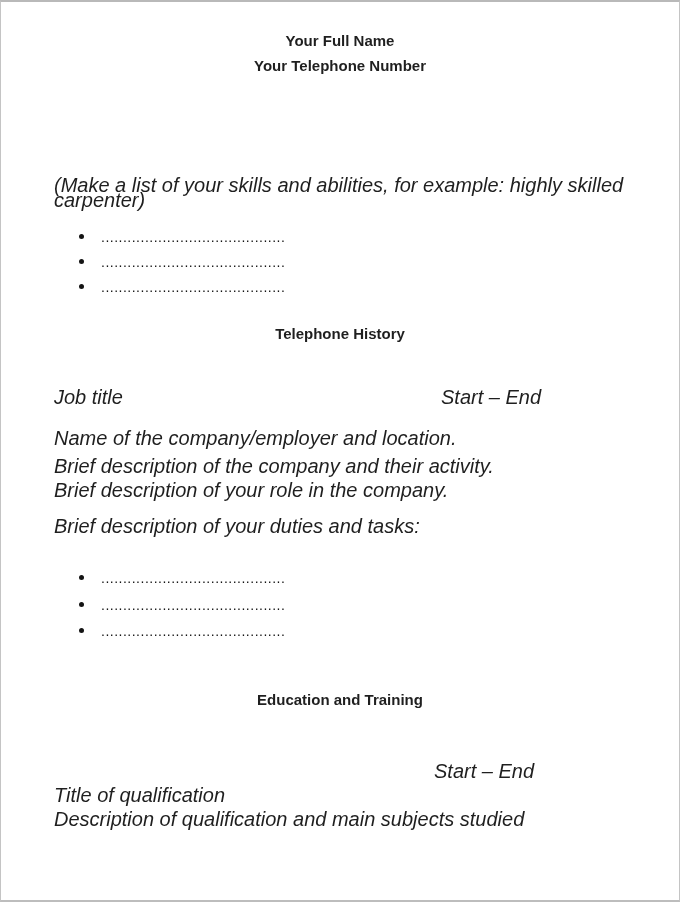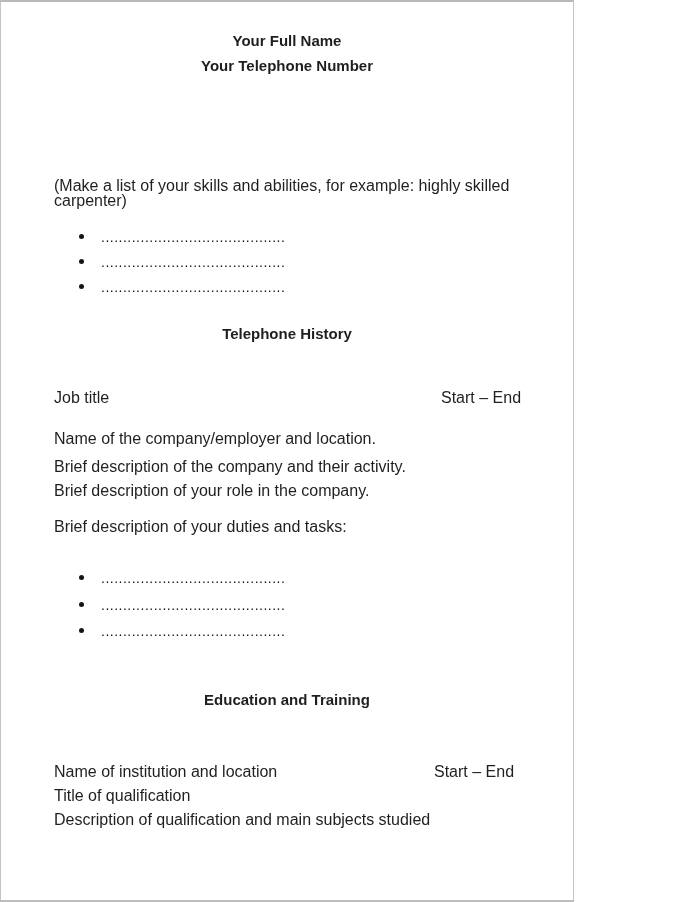--- a/index.html
+++ b/index.html
@@ -5,30 +5,30 @@
   * { margin: 0; padding: 0; box-sizing: border-box; }
   html, body {
     width: 680px; height: 902px;
     background: #ffffff;
     font-family: "Liberation Sans", "DejaVu Sans", sans-serif;
     color: #1f1f1f;
     overflow: hidden;
   }
   .page {
     position: relative;
-    width: 574px; height: 902px;
+    width: 680px; height: 902px;
     background: #ffffff;
     border: 1px solid #c4c4c4;
     border-top: 2px solid #b9b9b9;
     border-bottom: 2px solid #bdbdbd;
   }
   .abs { position: absolute; }
   .centered { left: 0; right: 0; text-align: center; }
   .heading { font-weight: bold; font-size: 15px; line-height: 15px; }
-  .body-text { font-size: 16px; line-height: 15px; }
+  .body-text { font-size: 20px; line-height: 15px; font-style: italic; }
   .left-col { left: 53px; }
   .bullet-row {
     left: 78px;
     height: 25px;
     display: flex;
     align-items: center;
   }
   .bullet-dot {
     width: 5px; height: 5px;
     border-radius: 50%;
@@ -86,20 +86,19 @@
     <span class="bullet-dot"></span>
     <span class="dotted-line">..........................................</span>
   </div>
   <div class="abs bullet-row" style="top:616px">
     <span class="bullet-dot"></span>
     <span class="dotted-line">..........................................</span>
   </div>
 
   <div class="abs centered heading" style="top:690px">Education and Training</div>
 
-  <div class="abs left-col body-text" style="top:762px">Name of institution and location</div>
   <div class="abs body-text" style="top:762px; left:433px">Start – End</div>
 
   <div class="abs left-col body-text" style="top:786px">Title of qualification</div>
   <div class="abs left-col body-text" style="top:810px">Description of qualification and main subjects studied</div>
 
 
 </div>
 
 </body></html>

